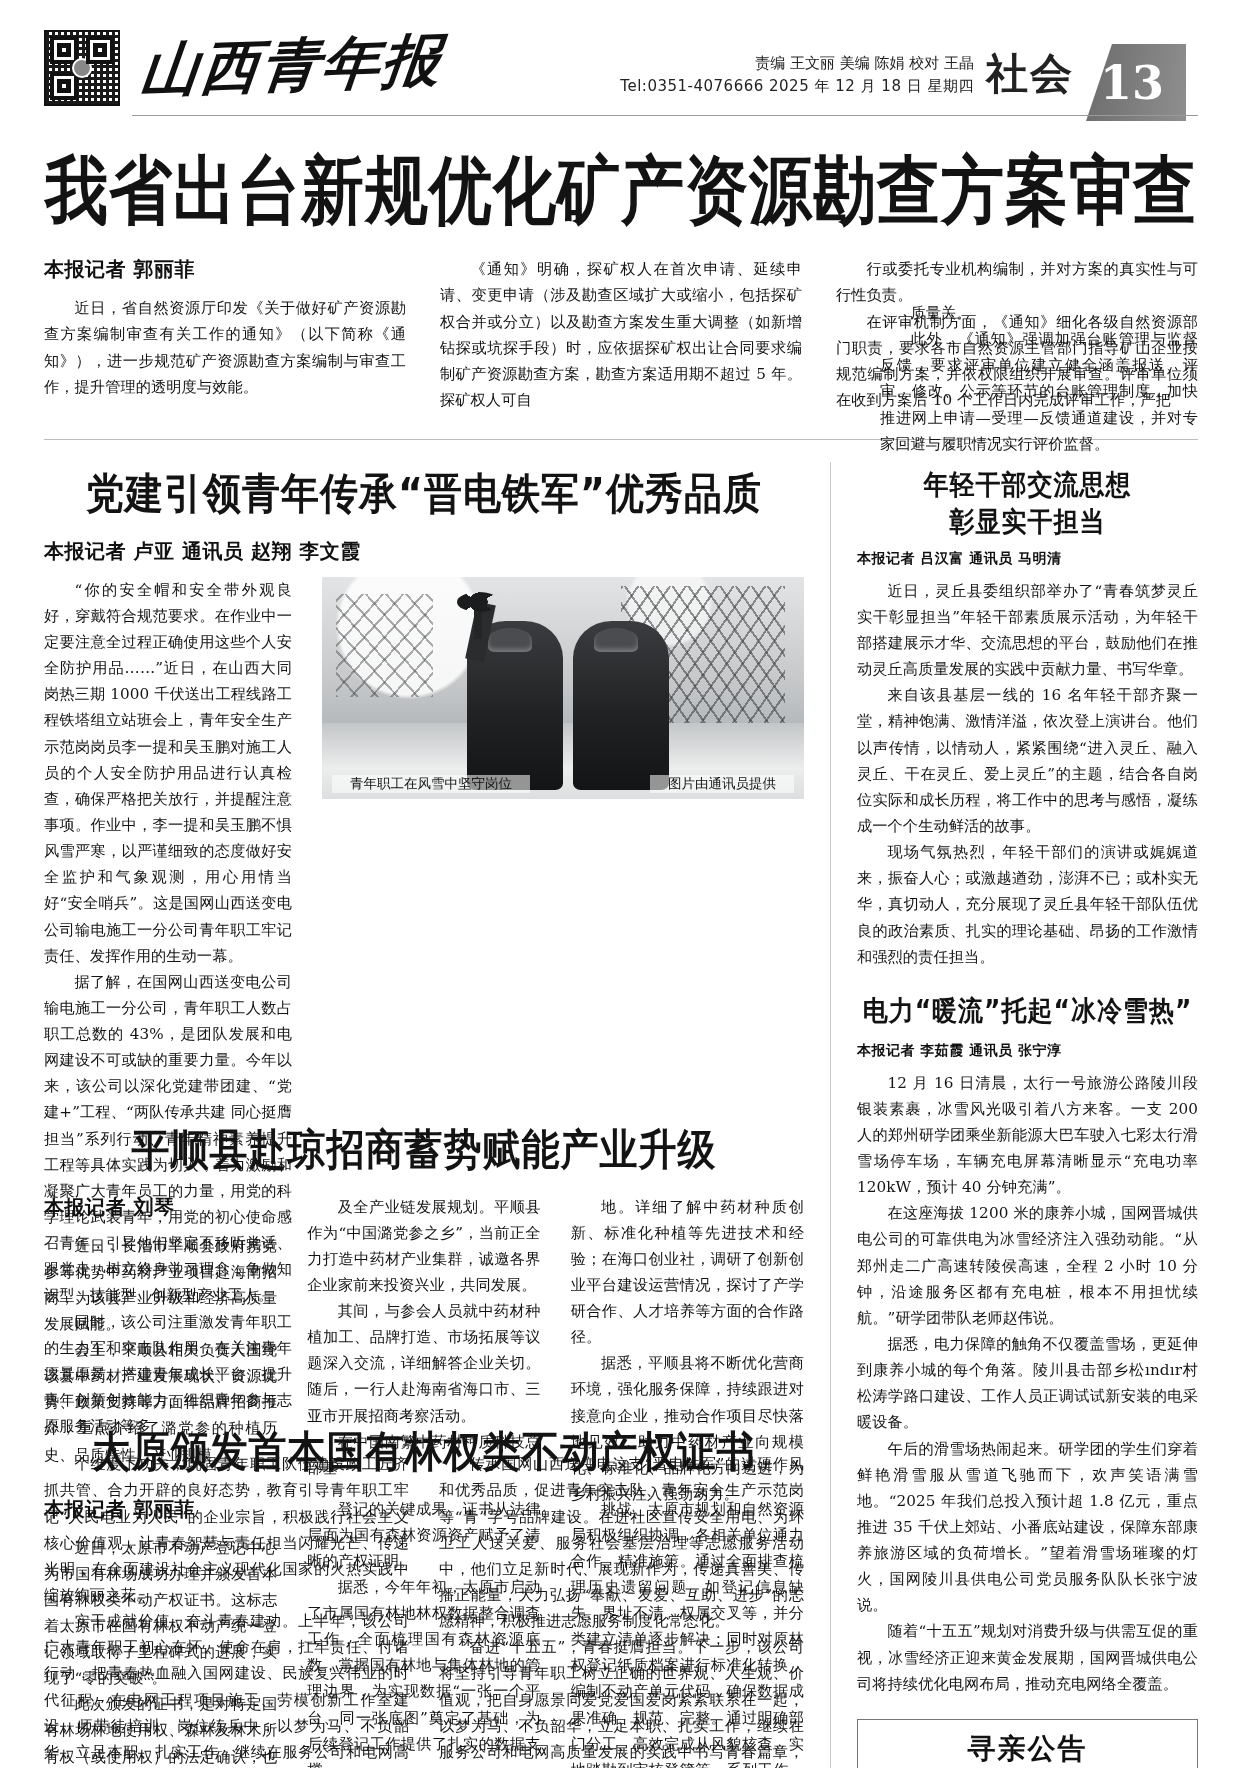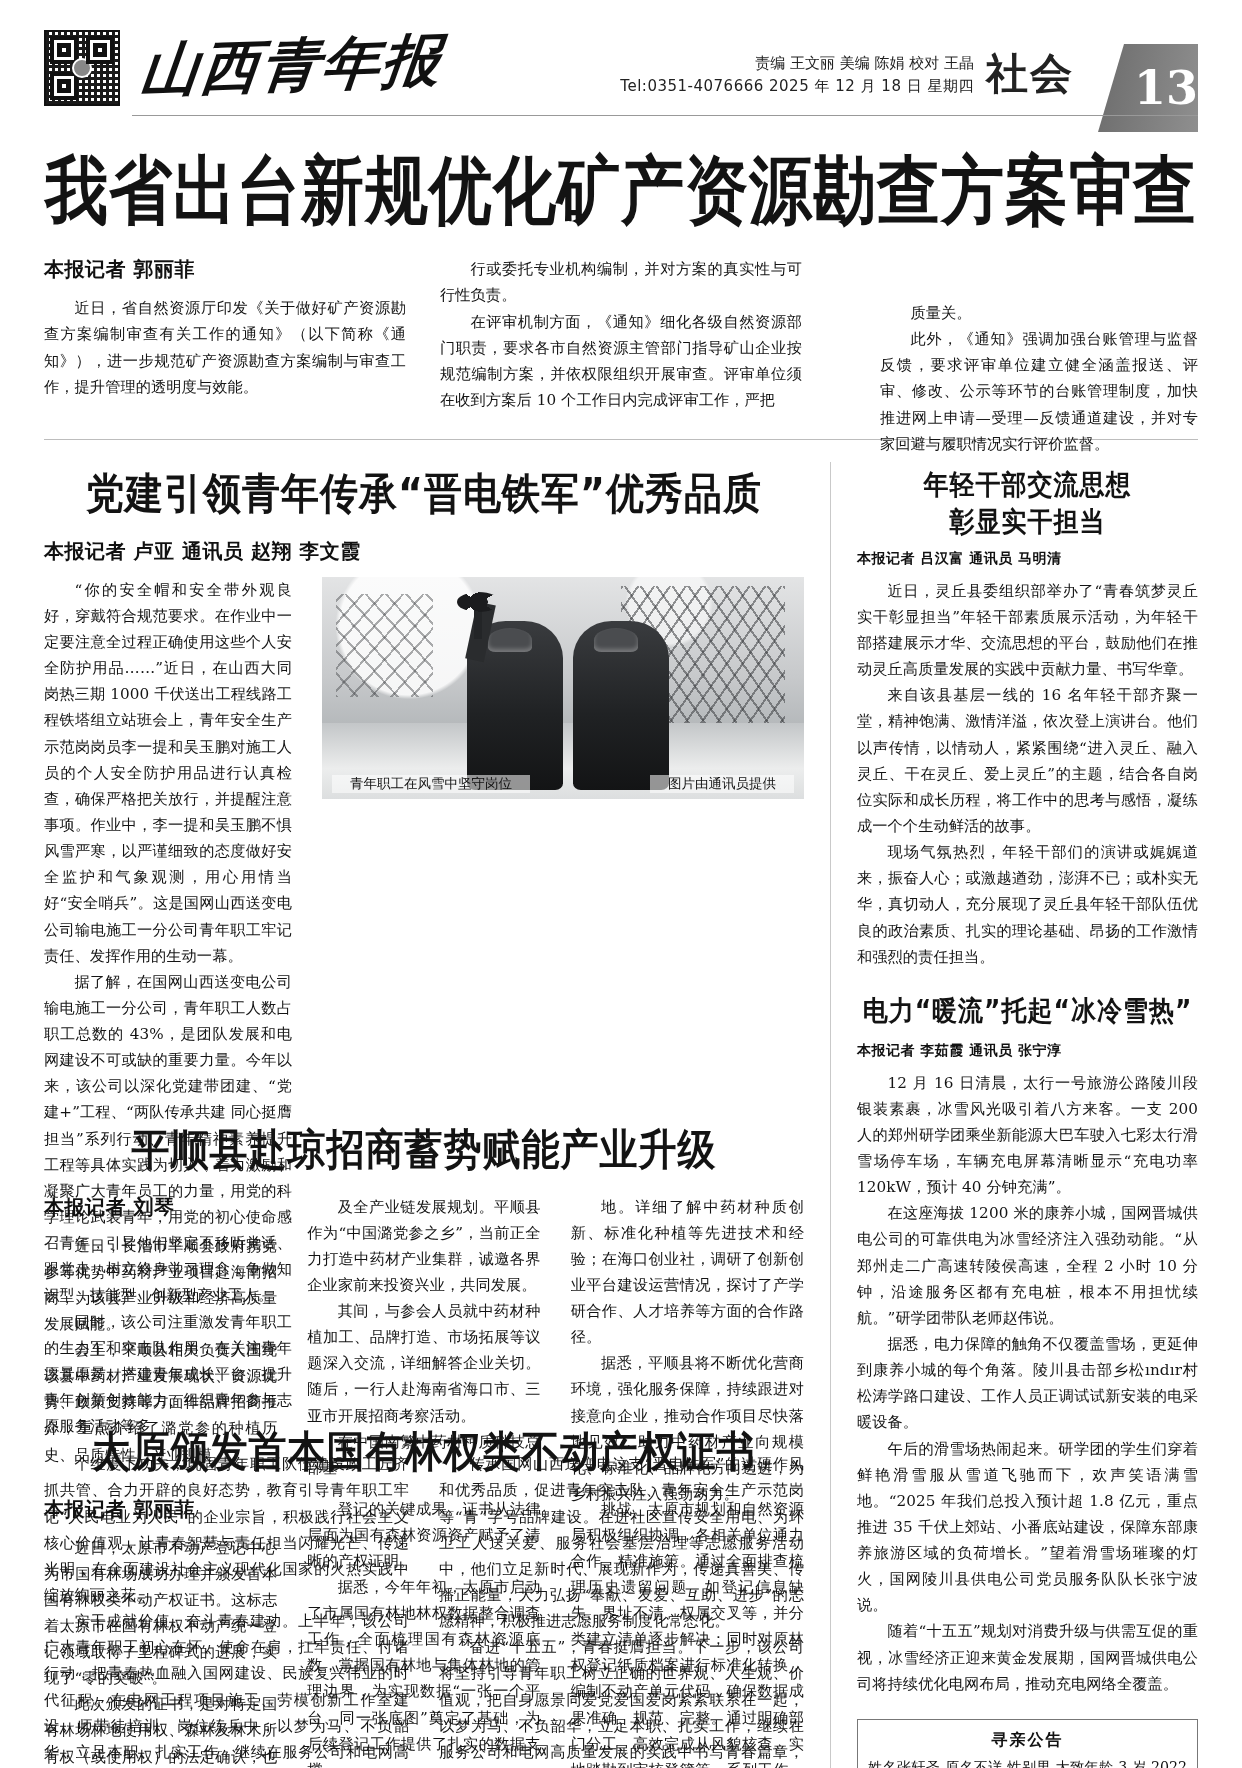--- a/index.html
+++ b/index.html
@@ -97,25 +97,25 @@
     padding-top: 12px;
     color: #222;
     letter-spacing: 2px;
   }
   .page-num-wrap {
     position: relative;
     width: 118px; height: 86px;
     margin-left: 6px;
   }
   .page-num-box {
-    position: absolute; right: 0; top: 0;
-    width: 100px; height: 88px;
+    position: absolute; right: 12px; top: 0;
+    width: 100px; height: 77px;
     background: linear-gradient(100deg, #ffffff 0 8px, #6e6e6e 8px, #8f8f8f 100%);
     clip-path: polygon(26% 0, 100% 0, 100% 100%, 0 100%);
-    display: flex; align-items: center; justify-content: flex-end;
+    display: flex; align-items: center; justify-content: flex-start;
   }
   .page-num {
     color: #fff;
     font-family: "DejaVu Serif", "Liberation Serif", serif;
     font-weight: 700;
     font-size: 46px;
     line-height: 1;
     margin-left: 14px;
   }
   .mast-rule {
@@ -308,21 +308,21 @@
   
   .notice {
     border: 1px solid #777;
     margin-top: 22px;
     padding: 8px 10px 8px 10px;
     box-sizing: border-box;
   }
   .notice-title {
     text-align: center;
     font-weight: 700;
-    font-size: 16px;
+    font-size: 28px;
     letter-spacing: 2px;
     margin: 2px 0 6px 0;
     color:#111;
   }
   .notice-body {
     font-family: "DejaVu Serif","Liberation Serif",serif;
     font-size: 14.2px;
     line-height: 1.5;
     text-align: justify;
     color: #111;
@@ -355,20 +355,23 @@
     </div>
     <div class="mast-rule"></div>
   </div>
 
   <div class="lead-headline">我省出台新规优化矿产资源勘查方案审查</div>
 
   <div class="article1">
     <div class="col">
       <div class="byline">本报记者  郭丽菲</div>
       <p>近日，省自然资源厅印发《关于做好矿产资源勘查方案编制审查有关工作的通知》（以下简称《通知》），进一步规范矿产资源勘查方案编制与审查工作，提升管理的透明度与效能。</p>
+    </div>
+    <div class="col">
+      <p>《通知》明确，探矿权人在首次申请、延续申请、变更申请（涉及勘查区域扩大或缩小，包括探矿权合并或分立）以及勘查方案发生重大调整（如新增钻探或坑探手段）时，应依据探矿权出让合同要求编制矿产资源勘查方案，勘查方案适用期不超过 5 年。探矿权人可自</p>
     </div>
     <div class="col">
       <p>行或委托专业机构编制，并对方案的真实性与可行性负责。</p>
       <p>在评审机制方面，《通知》细化各级自然资源部门职责，要求各市自然资源主管部门指导矿山企业按规范编制方案，并依权限组织开展审查。评审单位须在收到方案后 10 个工作日内完成评审工作，严把</p>
     </div>
   </div>
 
   <div style="position:absolute; left:880px; top:272px; width:318px;" class="col">
     <p>质量关。</p>
     <p>此外，《通知》强调加强台账管理与监督反馈，要求评审单位建立健全涵盖报送、评审、修改、公示等环节的台账管理制度，加快推进网上申请—受理—反馈通道建设，并对专家回避与履职情况实行评价监督。</p>

